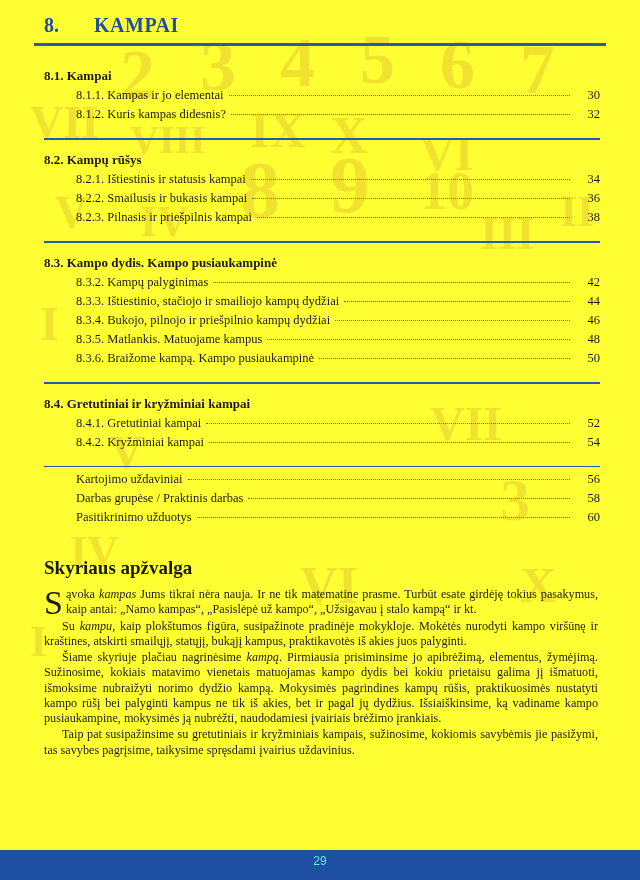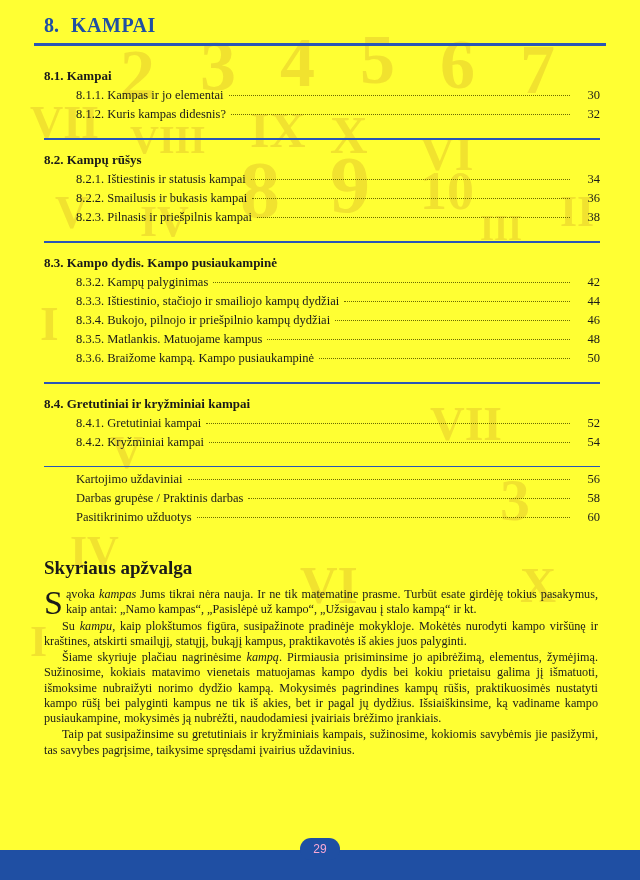--- a/index.html
+++ b/index.html
@@ -53,20 +53,21 @@
   .chapter-num {
     color: #1f4fa3;
     font-size: 20px;
     font-weight: bold;
   }
   .chapter-title {
     color: #1f4fa3;
     font-size: 20px;
     font-weight: bold;
     letter-spacing: 0.5px;
+    margin-left: 23px;
   }
   .head-rule {
     margin-top: 6px;
     height: 3px;
     background: #2a56b5;
     width: 100%;
   }
 
   
   .toc {
@@ -158,26 +159,26 @@
     right: 0;
     bottom: 0;
     height: 30px;
     background: #1f4fa3;
     z-index: 3;
   }
   .page-badge {
     position: absolute;
     left: 50%;
     transform: translateX(-50%);
-    bottom: 20px;
+    bottom: 8px;
     width: 40px;
     height: 22px;
     border-radius: 11px;
     background: #1f4fa3;
-    color: #f9a8d4;
+    color: #5eead4;
     font-size: 12px;
     font-family: "Liberation Sans", sans-serif;
     display: flex;
     align-items: center;
     justify-content: center;
     z-index: 4;
   }
 </style>
 </head>
 <body>
@@ -192,21 +193,21 @@
     <span style="left: 30px; top: 100px; font-size: 46px;">VII</span>
     <span style="left: 130px; top: 120px; font-size: 40px;">VIII</span>
     <span style="left: 250px; top: 105px; font-size: 50px;">IX</span>
     <span style="left: 330px; top: 110px; font-size: 52px;">X</span>
     <span style="left: 420px; top: 130px; font-size: 48px;">VI</span>
     <span style="left: 240px; top: 150px; font-size: 80px;">8</span>
     <span style="left: 330px; top: 145px; font-size: 80px;">9</span>
     <span style="left: 420px; top: 164px; font-size: 54px;">10</span>
     <span style="left: 55px; top: 190px; font-size: 46px;">V</span>
     <span style="left: 140px; top: 200px; font-size: 44px;">IV</span>
-    <span style="left: 480px; top: 210px; font-size: 36px;">III</span>
+    <span style="left: 480px; top: 210px; font-size: 47px;">III</span>
     <span style="left: 560px; top: 190px; font-size: 44px;">II</span>
     <span style="left: 40px; top: 300px; font-size: 48px;">I</span>
     <span style="left: 430px; top: 400px; font-size: 48px;">VII</span>
     <span style="left: 110px; top: 430px; font-size: 46px;">V</span>
     <span style="left: 300px; top: 560px; font-size: 52px;">VI</span>
     <span style="left: 70px; top: 530px; font-size: 44px;">IV</span>
     <span style="left: 520px; top: 560px; font-size: 50px;">X</span>
     <span style="left: 30px; top: 620px; font-size: 44px;">I</span>
     <span style="left: 500px; top: 470px; font-size: 60px;">3</span>
   </div>

